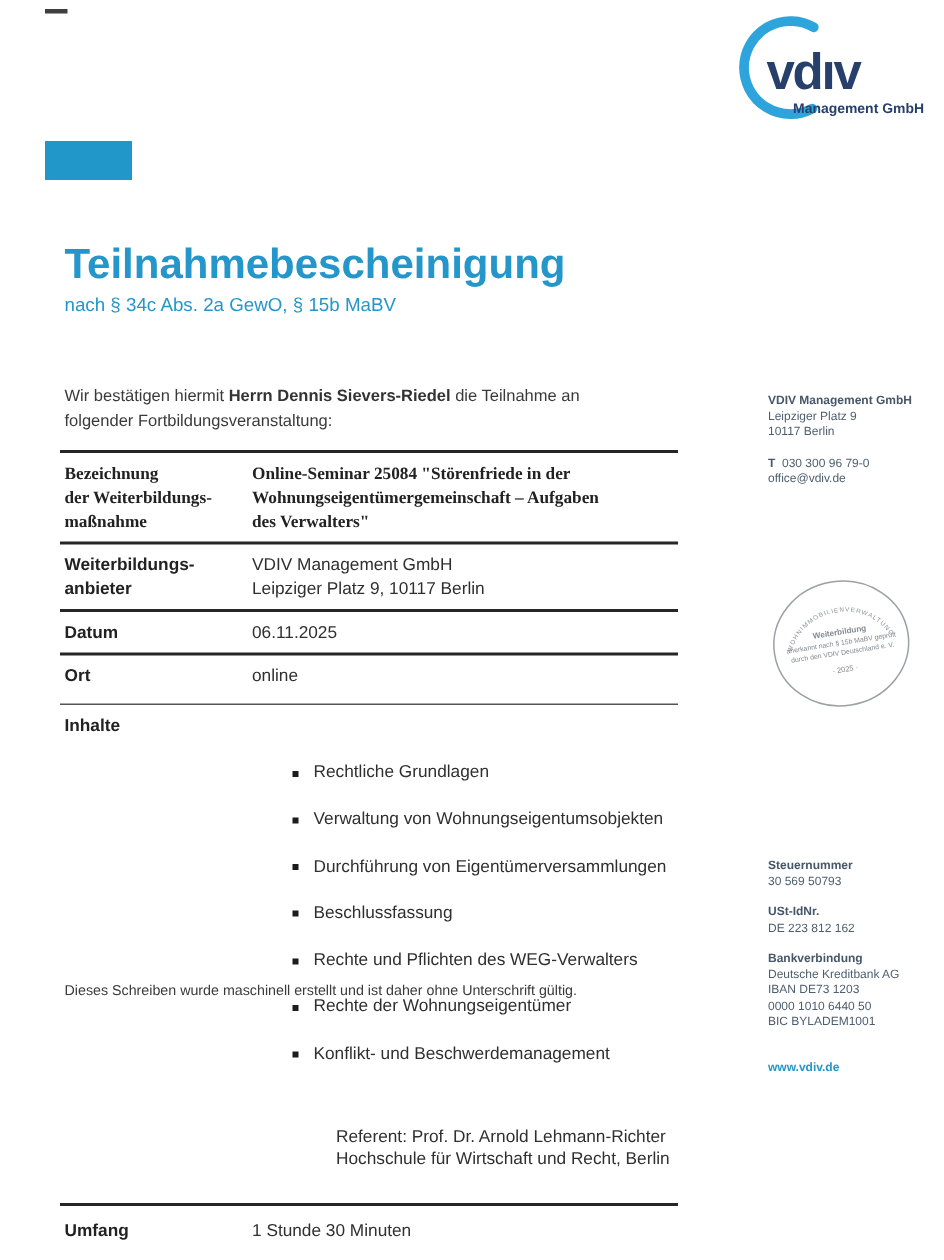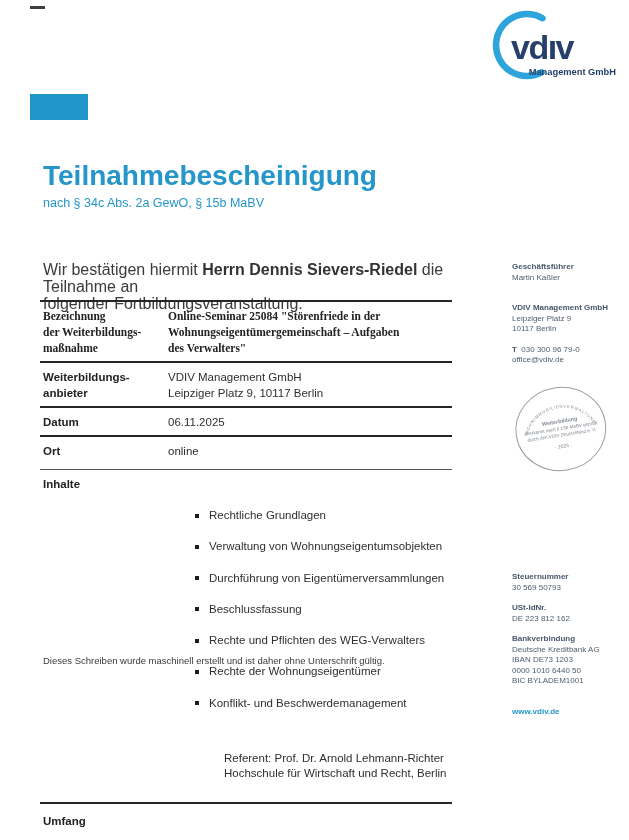--- a/index.html
+++ b/index.html
@@ -12,21 +12,21 @@
 
   
   .logo{position:absolute;left:492px;top:6px;width:132px;height:78px;}
 
   
   .title-block{position:absolute;left:43px;top:161px;width:430px;}
   .title-block h1{margin:0;font-size:28px;line-height:30px;font-weight:bold;color:#2496c9;}
   .title-block .sub{margin-top:5px;font-size:12.5px;color:#2496c9;}
 
   
-  .intro{position:absolute;left:43px;top:245px;width:420px;font-size:16px;line-height:17px;color:#3a3a3a;}
+  .intro{position:absolute;left:43px;top:245px;width:420px;font-size:11px;line-height:17px;color:#3a3a3a;}
   .intro b{color:#333;}
 
   
   .ctable{position:absolute;left:40px;top:300px;width:412px;font-size:11.5px;color:#2f2f2f;}
   .trow{display:flex;border-top:2px solid #262626;padding:6px 0 5px;box-sizing:border-box;}
   .trow.thin{border-top-width:1px;border-top-color:#555;}
   .lbl{width:125px;padding-left:3px;font-weight:bold;white-space:pre-line;line-height:16px;color:#222;flex:none;}
   .val{flex:1;white-space:pre-line;line-height:16px;}
   .val.bold{font-weight:bold;color:#222;}
   .row-bezeichnung{min-height:58px;font-family:Liberation Serif, serif;}
@@ -115,31 +115,28 @@
         <li>Rechte der Wohnungseigentümer</li>
         <li>Konflikt- und Beschwerdemanagement</li>
       </ul>
       <div class="referent">Referent: Prof. Dr. Arnold Lehmann-Richter
 Hochschule für Wirtschaft und Recht, Berlin</div>
     </div>
   </div>
 
   <div class="trow row-umfang">
     <div class="lbl">Umfang</div>
+    <div class="val">1 Stunde 30 Minuten</div>
   </div>
 
 </div>
 
 <div class="note">Dieses Schreiben wurde maschinell erstellt und ist daher ohne Unterschrift gültig.</div>
 
 <div class="sb sb-top">
-  <div class="blk gap">
-    <div class="b">Geschäftsführer</div>
-    <div>Martin Kaßler</div>
-  </div>
   <div class="blk">
     <div class="b">VDIV Management GmbH</div>
     <div>Leipziger Platz 9</div>
     <div>10117 Berlin</div>
   </div>
   <div class="blk">
     <div><span class="b">T</span>&nbsp;&nbsp;<span>030 300 96 79-0</span></div>
     <div>office@vdiv.de</div>
   </div>
 </div>

